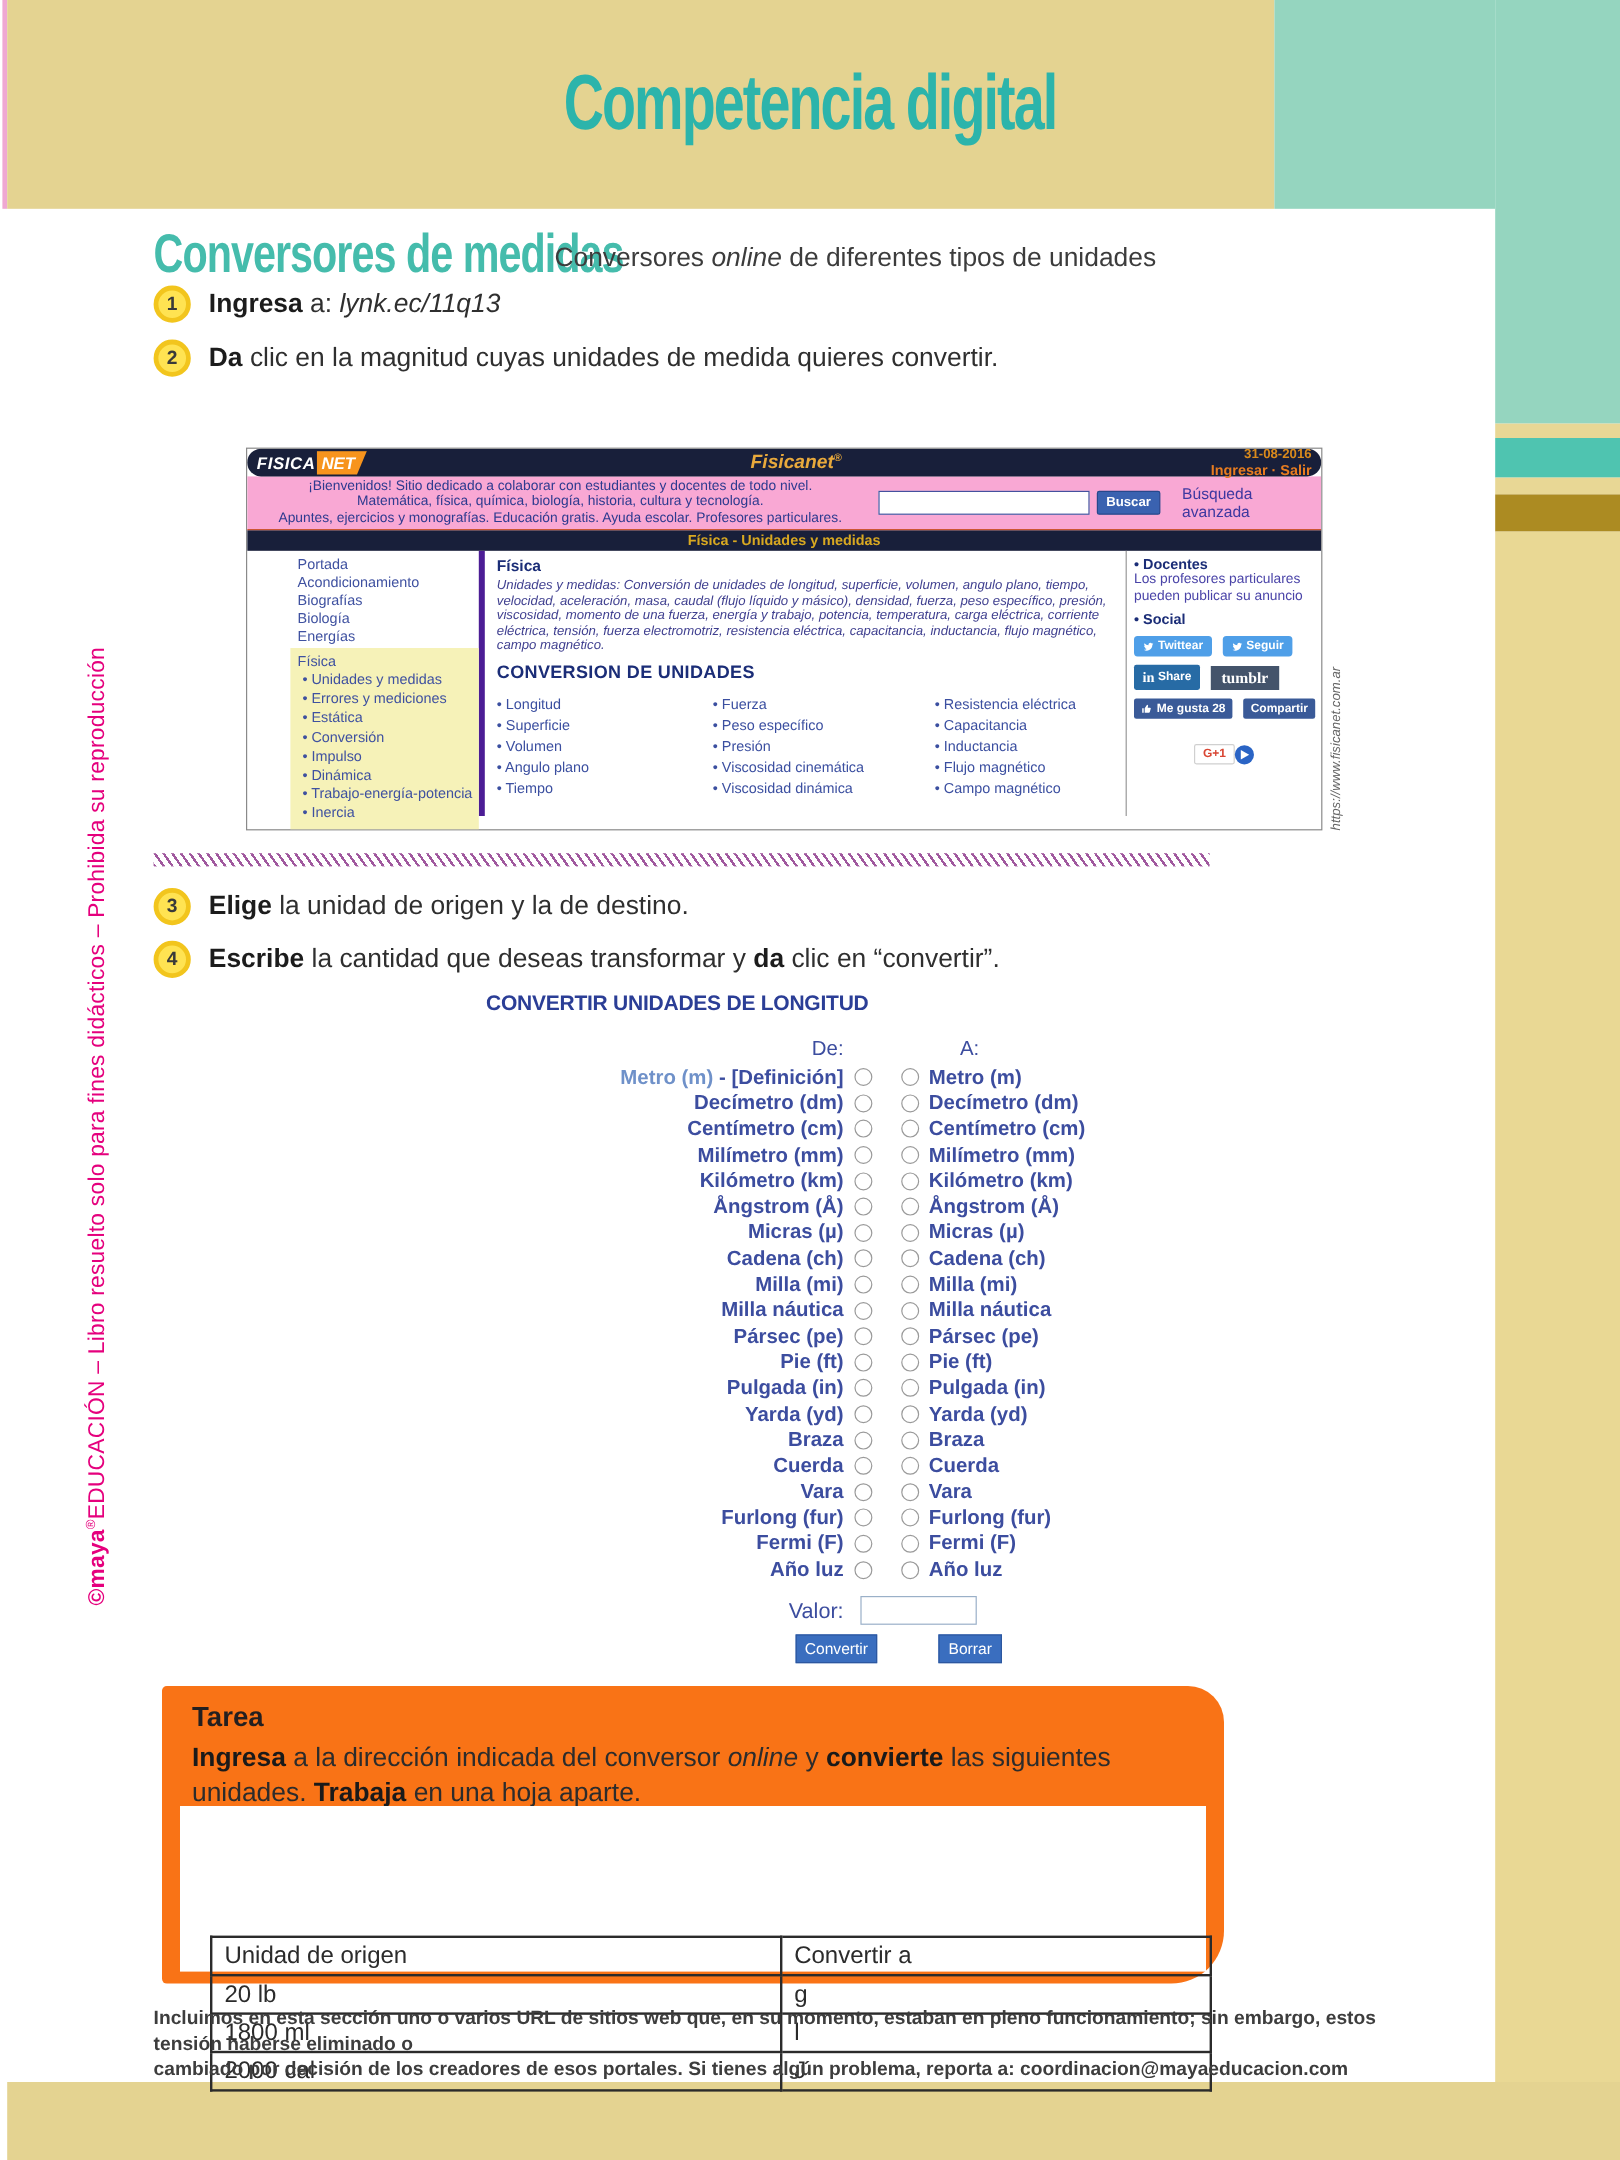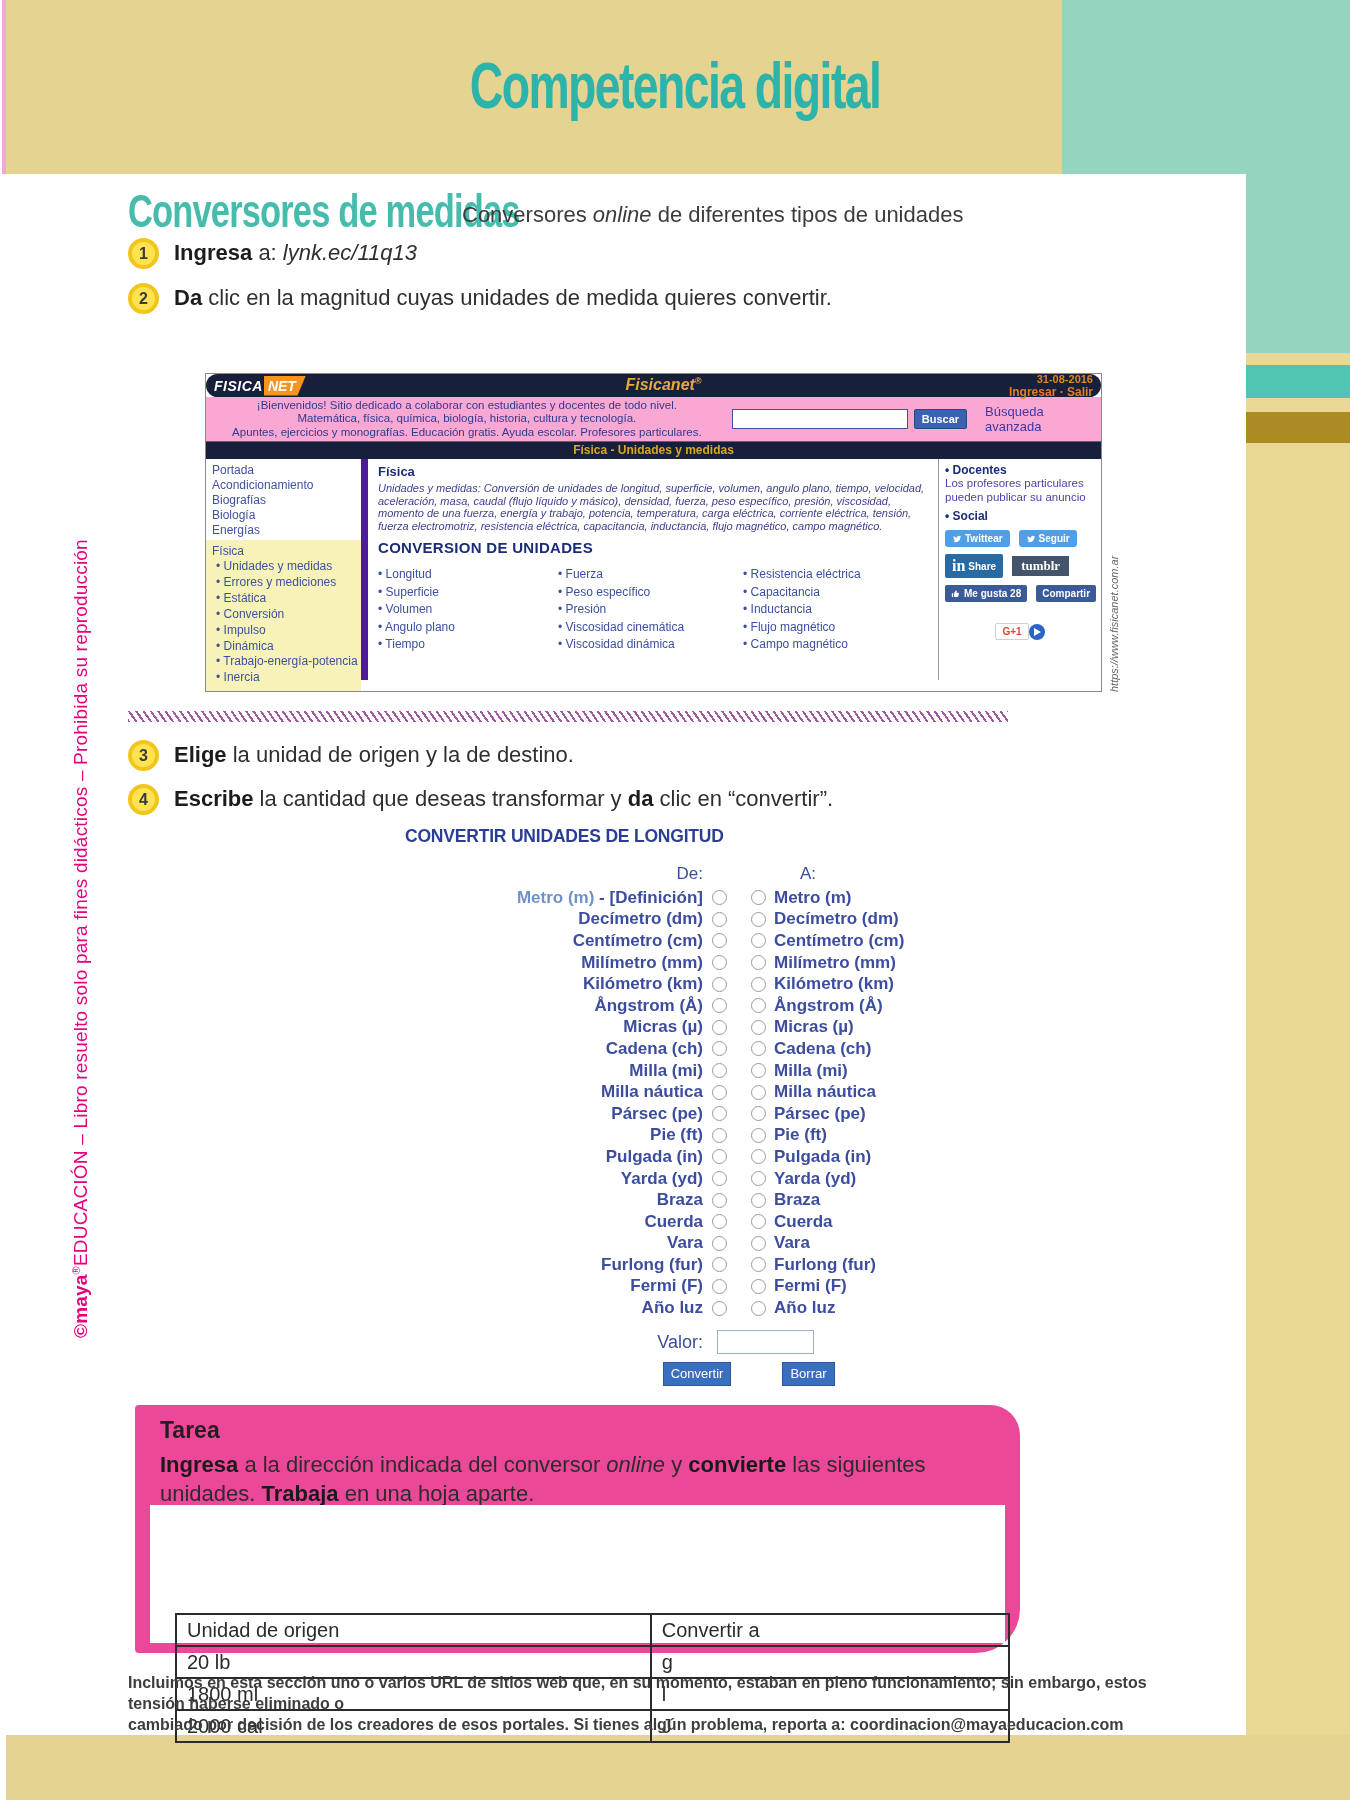--- a/index.html
+++ b/index.html
@@ -64,21 +64,21 @@
   .fn-welcome{height:44px;background:#f9a8d4;display:flex;align-items:center;border-bottom:1px solid #c2410c;}
   .fn-wtext{width:505px;margin-left:14px;text-align:center;color:#2d3a8f;
       font-size:11.5px;line-height:13.5px;}
   .fn-search-box{margin-left:18px;width:178px;height:18px;border:1px solid #44519e;background:#fff;}
   .fn-search-btn{margin-left:6px;background:#3a62b0;color:#fff;font-size:11px;font-weight:bold;
       border:1px solid #27488c;padding:3px 7px;border-radius:2px;}
   .fn-adv{margin-left:18px;color:#3d38a0;font-size:13px;}
   .fn-crumb{height:17px;background:#181f3a;color:#d8a821;font-weight:bold;font-size:12px;
       text-align:center;line-height:17px;}
   .fn-body{display:flex;height:221px;}
-  .fn-side{width:162px;border-right:7px solid #4c1d95;font-size:12px;box-sizing:border-box;}
+  .fn-side{width:162px;border-right:5px solid #4c1d95;font-size:12px;box-sizing:border-box;margin-left:36px;}
   .fn-side-top{padding:4px 0 2px 6px;}
   .fn-link{color:#3f51a0;line-height:15px;}
   .fn-side-hot{background:#f6f2b8;padding:3px 0 2px 6px;height:100%;}
   .fn-side-sec{color:#3f51a0;line-height:16px;}
   .fn-bullet{color:#3f51a0;line-height:15.9px;padding-left:4px;}
   .fn-bullet::before{content:"•  ";}
   .fn-main{flex:1;padding:5px 8px 0 10px;overflow:hidden;}
   .fn-h{font-size:13px;font-weight:bold;color:#1b2d77;}
   .fn-intro{font-size:11px;line-height:12.6px;color:#3f3f8f;font-style:italic;margin-top:3px;}
   .fn-conv-h{font-size:15px;font-weight:bold;color:#1b2d77;margin-top:7px;letter-spacing:.3px;}
@@ -86,21 +86,21 @@
   .fn-col div{color:#3b4fa0;font-size:12px;line-height:17.5px;}
   .fn-col div::before{content:"•  ";}
   .fn-right{width:163px;border-left:1px solid #9a9a9a;padding:4px 6px;font-size:11.5px;box-sizing:border-box;}
   .fn-r-h{font-weight:bold;color:#1b2d77;font-size:12px;}
   .fn-r-h::before{content:"• ";}
   .fn-r-t{color:#4a44a8;line-height:13.5px;}
   .soc-row{display:flex;gap:9px;margin-top:7px;align-items:center;}
   .soc-btn{display:inline-flex;align-items:center;gap:3px;font-weight:bold;white-space:nowrap;}
   .btn-tw{background:#4f9fe8;color:#fff;font-size:10px;border-radius:3px;padding:3px 7px;}
   .btn-li{background:#276ba5;color:#fff;font-size:10px;border-radius:2px;padding:3px 7px;}
-  .btn-li .in{font-weight:bold;font-size:16px;font-family:"Liberation Serif",serif;}
+  .btn-li .in{font-weight:bold;font-size:12px;font-family:"Liberation Serif",serif;}
   .btn-tum{background:#44546b;color:#fff;font-size:13px;padding:2px 9px;font-family:"Liberation Serif",serif;}
   .btn-fb{background:#3a5a98;color:#fff;font-size:10px;border-radius:2px;padding:3px 6px;}
   .btn-gp{background:#fff;border:1px solid #d0d0d0;color:#d94633;font-size:10px;padding:2px 6px;border-radius:2px;}
   .addthis{width:16px;height:16px;border-radius:50%;background:#2a64c5;position:relative;}
   .addthis::after{content:"";position:absolute;left:5px;top:4px;border-left:7px solid #fff;
       border-top:4px solid transparent;border-bottom:4px solid transparent;}
   .gp-row{display:flex;justify-content:center;align-items:center;margin-top:21px;padding:0 8px;}
   .fn-url{position:absolute;left:1108px;top:692px;transform:rotate(-90deg);transform-origin:0 0;
       white-space:nowrap;font-size:11px;font-style:italic;color:#666;}
 
@@ -121,21 +121,21 @@
   .valor-label{position:absolute;left:404px;top:1332px;width:299px;text-align:right;
       font-size:18px;color:#3c4d9f;}
   .valor-input{position:absolute;left:717px;top:1330px;width:95px;height:22px;
       border:1px solid #9ab0c8;background:#fff;}
   .conv-btn{position:absolute;background:#3a6ebf;color:#fff;font-size:13px;text-align:center;
       border:1px solid #2c57a0;padding:0;line-height:21px;}
   #btn-convertir{left:663px;top:1362px;width:66px;height:22px;}
   #btn-borrar{left:782px;top:1362px;width:51px;height:22px;}
 
   
-  .tarea{position:absolute;left:135px;top:1405px;width:885px;height:248px;background:#ec4899;
+  .tarea{position:absolute;left:135px;top:1405px;width:885px;height:248px;background:#f97316;
       border-radius:4px 30px 44px 4px;}
   .tarea-title{position:absolute;left:25px;top:12px;font-size:23px;font-weight:bold;color:#231f20;}
   .tarea-text{position:absolute;left:25px;top:45px;width:838px;font-size:22px;line-height:29px;color:#2c2c2c;}
   .tarea-text b{color:#1a1a1a;}
   .tarea-panel{position:absolute;left:15px;top:100px;width:855px;height:138px;background:#fff;}
   .tarea-table{position:absolute;left:25px;top:108px;width:835px;border-collapse:collapse;
       font-size:20px;color:#2b2b2b;}
   .tarea-table th,.tarea-table td{border:2px solid #2b2b2b;font-weight:normal;text-align:left;
       padding:3px 10px;height:24px;}
   .tarea-table th:first-child,.tarea-table td:first-child{width:57%;}

